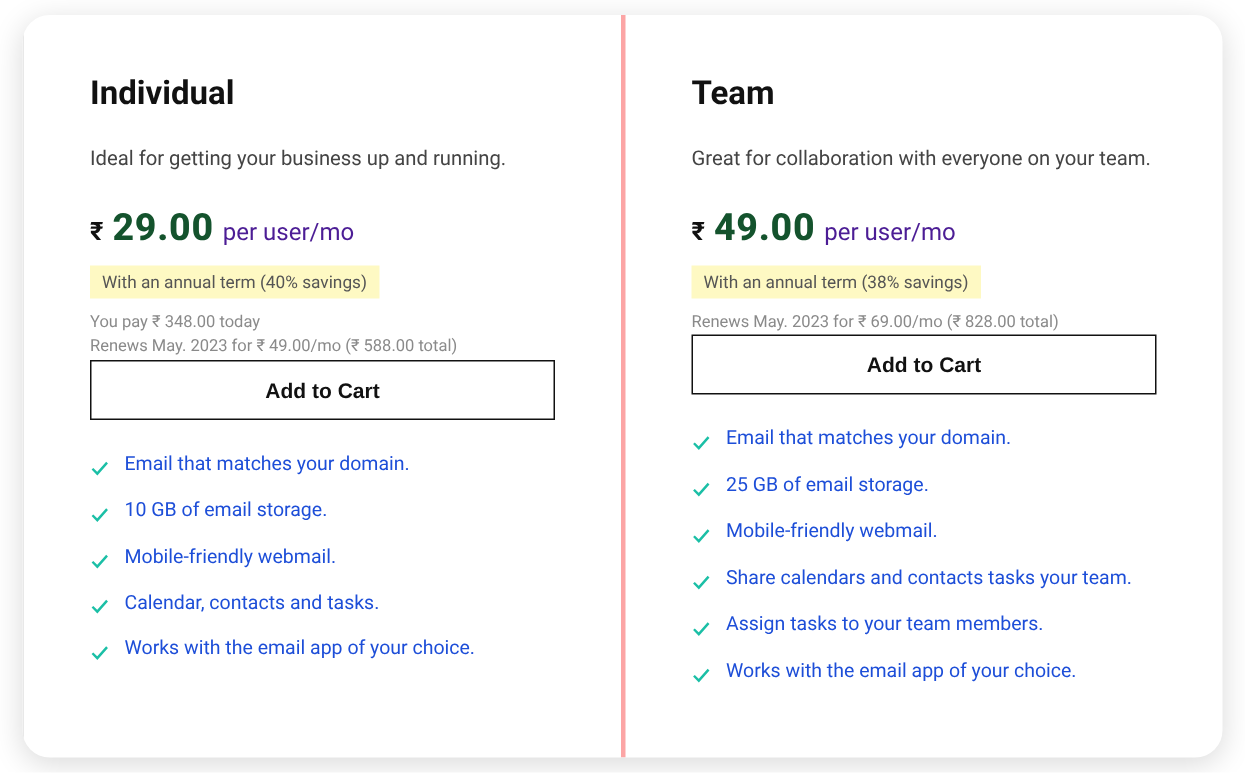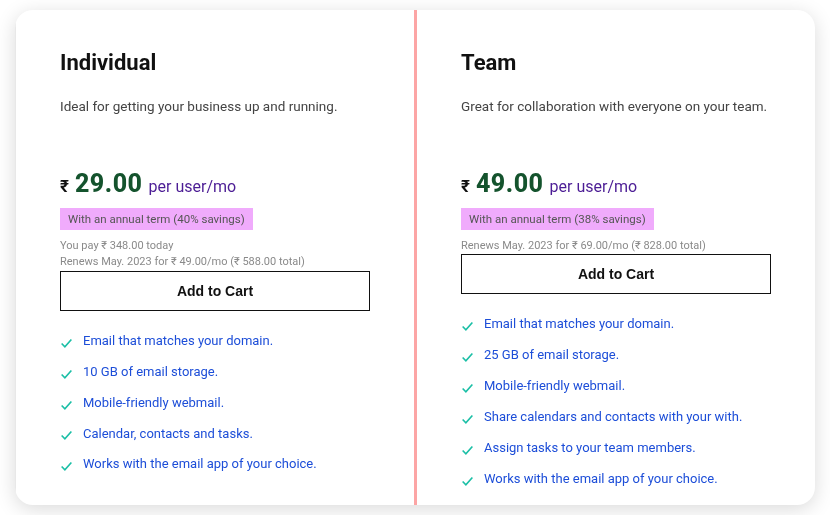--- a/index.html
+++ b/index.html
@@ -33,21 +33,21 @@
   }
   .plan h2 {
     font-size: 22px;
     font-weight: 700;
     color: #111;
     margin-bottom: 22px;
   }
   .desc {
     font-size: 13.5px;
     color: #444;
-    margin-bottom: 53px;
+    margin-bottom: 22px;
     line-height: 1.4;
   }
   .price-line {
     display: flex;
     align-items: baseline;
     gap: 6px;
     margin-bottom: 10px;
   }
   .currency {
     font-size: 17px;
@@ -60,21 +60,21 @@
     color: #14532d;
     letter-spacing: 0.5px;
   }
   .per {
     font-size: 16px;
     color: #4c1d95;
     font-weight: 400;
   }
   .savings {
     display: inline-block;
-    background: #f0abfc;
+    background: #fef9c3;
     color: #555;
     font-size: 11.5px;
     padding: 4px 8px;
     margin-bottom: 8px;
   }
   .fineprint {
     font-size: 11px;
     color: #8a8a8a;
     line-height: 1.5;
     margin-bottom: 0;
@@ -210,21 +210,21 @@
             </svg>
           </span>
           <span>Mobile-friendly webmail.</span>
         </li>
       <li>
           <span class="check">
             <svg viewBox="0 0 16 16" width="13" height="13">
               <polyline points="2,8 6,12 14,3" fill="none" stroke="#1bbfa6" stroke-width="2"></polyline>
             </svg>
           </span>
-          <span>Share calendars and contacts with your with.</span>
+          <span>Share calendars and contacts tasks your team.</span>
         </li>
       <li>
           <span class="check">
             <svg viewBox="0 0 16 16" width="13" height="13">
               <polyline points="2,8 6,12 14,3" fill="none" stroke="#1bbfa6" stroke-width="2"></polyline>
             </svg>
           </span>
           <span>Assign tasks to your team members.</span>
         </li>
       <li>

